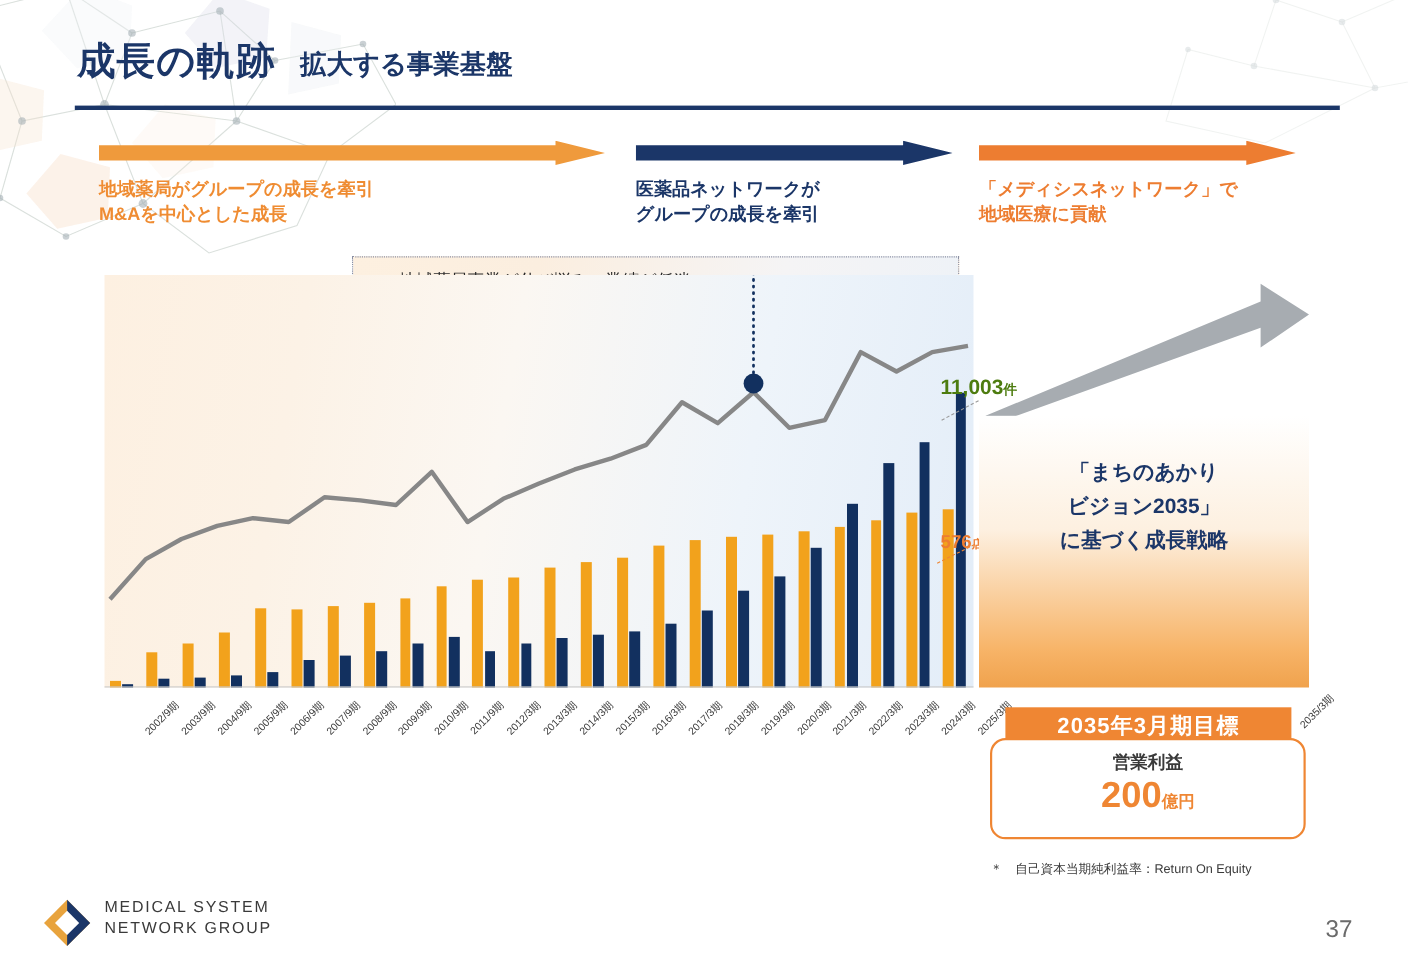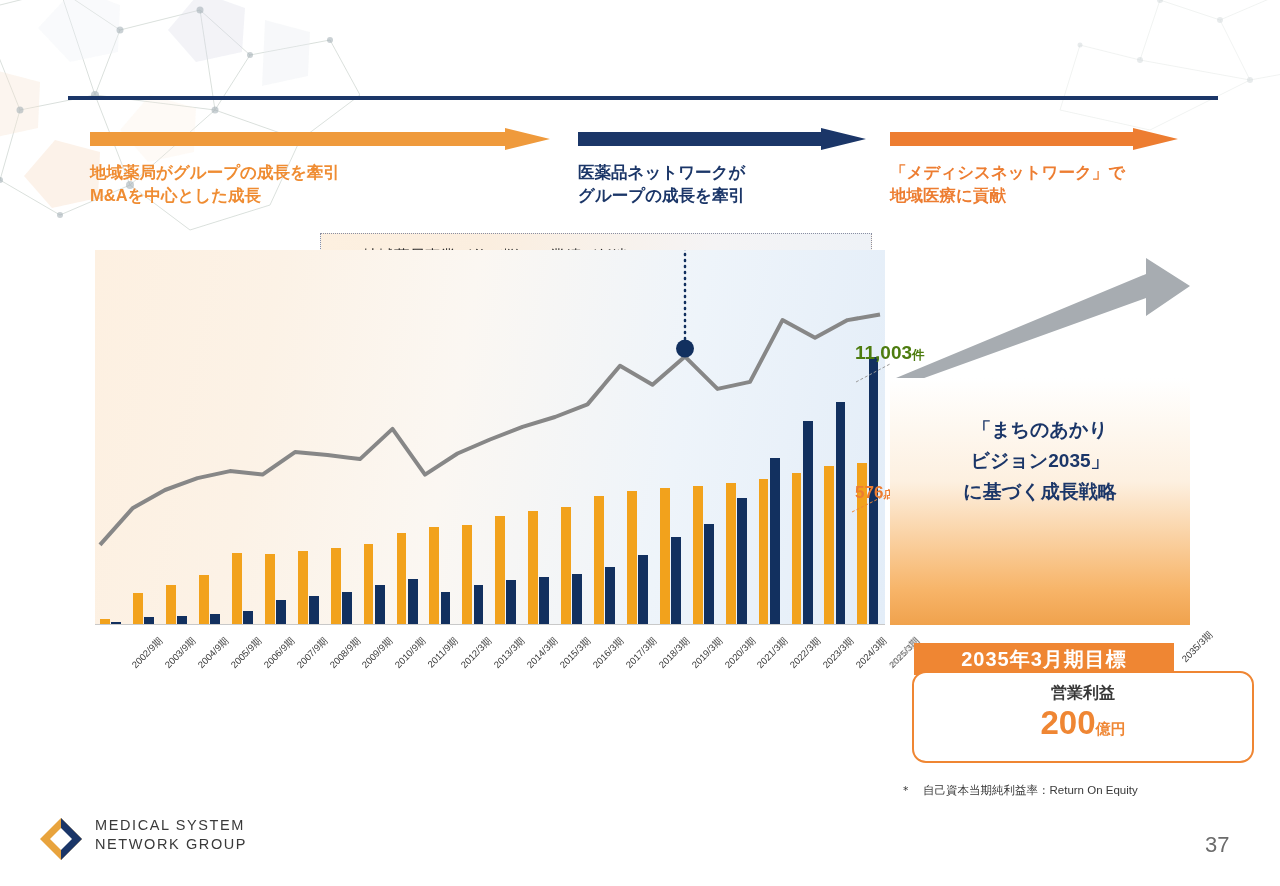--- a/index.html
+++ b/index.html
@@ -76,22 +76,22 @@
           background:linear-gradient(180deg,#ffffff 0%,#fdf0e0 42%,#f7b468 86%,#f0a24d 100%);}
   .rpanel-txt{position:absolute;left:890px;top:415px;width:300px;text-align:center;
           font-size:19px;font-weight:bold;color:#1b3668;line-height:1.62;white-space:pre-line;}
   .r-xlab{position:absolute;left:1168px;top:629px;font-size:9.5px;color:#3a3a3a;white-space:nowrap;
           transform:rotate(-45deg);transform-origin:right top;text-align:right;}
 
   
   .tgt{position:absolute;left:900px;top:643px;width:287px;height:120px;}
   .tgt-hd{position:absolute;left:14px;top:0;width:260px;height:32px;background:#ef8633;
           color:#fff;font-size:20px;font-weight:bold;display:flex;align-items:center;justify-content:center;letter-spacing:1px;}
-  .tgt-bd{position:absolute;left:0;top:28px;width:342px;height:92px;background:#fff;
-          border:2px solid #ef8633;border-radius:14px;box-sizing:border-box;display:flex;margin-left:12px;}
+  .tgt-bd{position:absolute;left:0;top:28px;width:287px;height:92px;background:#fff;
+          border:2px solid #ef8633;border-radius:14px;box-sizing:border-box;display:flex;}
   .tgt-col{flex:1;text-align:center;padding-top:10px;}
   .tgt-lbl{font-size:16px;font-weight:bold;color:#3a3a3a;}
   .tgt-lbl sup{font-size:11px;}
   .tgt-val{font-size:33px;font-weight:bold;color:#ef8633;line-height:1.05;margin-top:2px;}
   .tgt-val .u{font-size:15px;}
   .tgt-note{position:absolute;left:900px;top:783px;font-size:11.5px;color:#3a3a3a;white-space:nowrap;}
 
   
   .logo{position:absolute;left:38px;top:816px;display:flex;align-items:flex-start;}
   .logo-txt{margin-left:11px;font-size:14.5px;color:#3a3a3a;line-height:1.32;letter-spacing:1.6px;white-space:pre-line;}
@@ -144,20 +144,24 @@
     </g>
     <g fill="#9aa7ad" opacity=".45">
       <circle cx="200" cy="20" r="3"></circle>
         <circle cx="230" cy="80" r="3"></circle>
       <circle cx="120" cy="60" r="3"></circle>
         <circle cx="140" cy="0" r="3"></circle>
       <circle cx="60" cy="45" r="2.5"></circle>
     </g>
   </svg>
 
+  <div class="hdr">
+    <div class="hdr-main">成長の軌跡</div>
+    <div class="hdr-sub">拡大する事業基盤</div>
+  </div>
   <div class="hdr-rule"></div>
 
   <div class="phase" style="left:90px;top:128px;width:460px;">
     <div class="arrow-wrap">
       <svg width="460" height="22" viewBox="0 0 460 22">
           <path d="M0 4 H415 V0 L460 11 L415 22 V18 H0 Z" fill="#ef9a3c"></path>
         </svg>
     </div>
     <div class="ph-txt c-orange">地域薬局がグループの成長を牽引
 M&amp;Aを中心とした成長</div>

